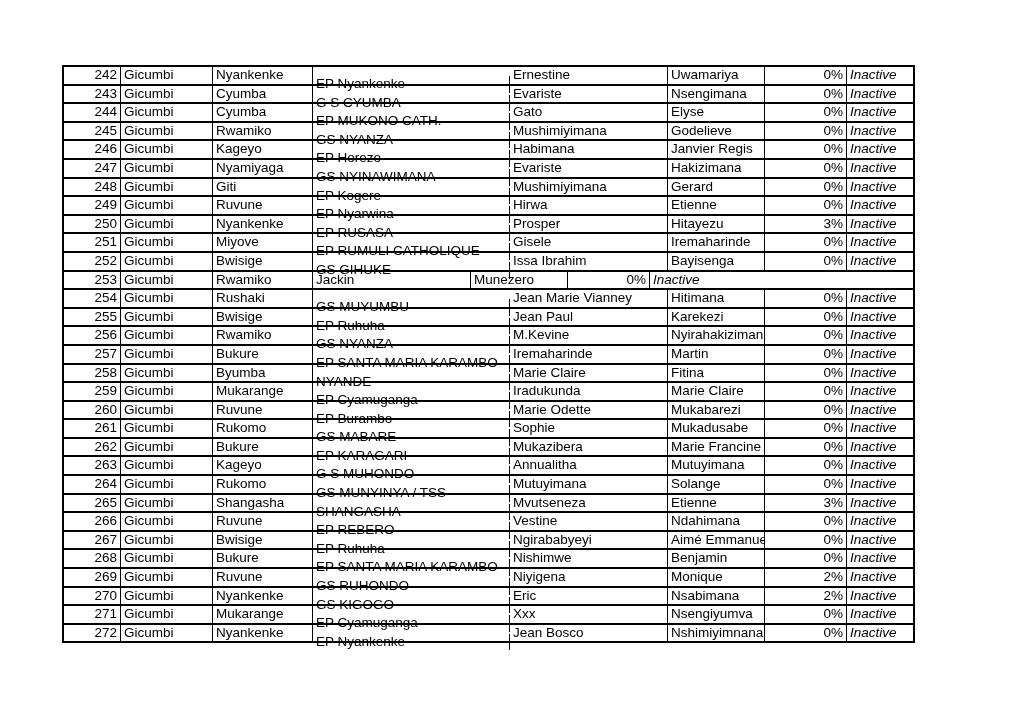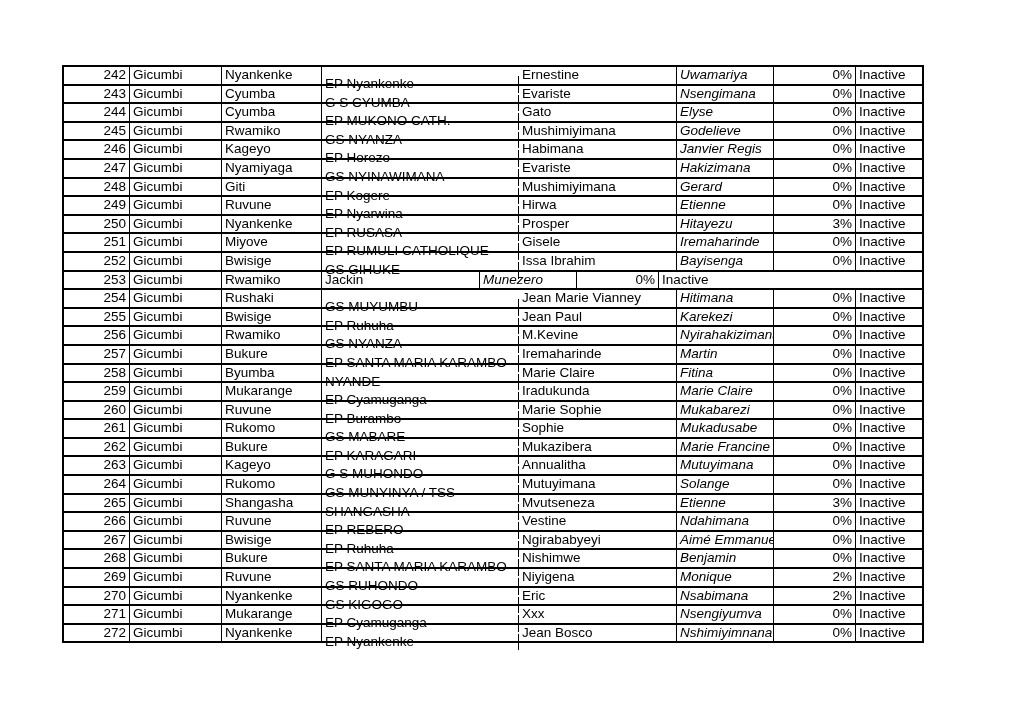--- a/index.html
+++ b/index.html
@@ -39,28 +39,28 @@
     height: 100%;
     overflow: hidden;
     white-space: nowrap;
     font-size: 13.5px;
     line-height: 16.4px;
     color: #000000;
     border-right: 1px solid #000000;
     padding: 0 0 0 3px;
   }
   
-  .t-cell.c0 { width: 57px;  text-align: right; padding: 0 3px 0 0; margin-left: 9px; }
+  .t-cell.c0 { width: 57px;  text-align: right; padding: 0 3px 0 0; }
   .t-cell.c1 { width: 92px;  }
   .t-cell.c2 { width: 100px; }
   .t-cell.c3 { width: 197px; margin-top: 18px; }
   .t-cell.c4 { width: 158px; }
-  .t-cell.c5 { width: 97px; font-style: italic;  }
+  .t-cell.c5 { width: 97px;  }
   .t-cell.c6 { width: 82px;  text-align: right; padding: 0 3px 0 0; }
-  .t-cell.c7 { width: 66px;  border-right: none; }
+  .t-cell.c7 { width: 66px;  border-right: none; font-style: italic; }
 </style>
 </head>
 <body>
 
 <div class="page">
   <div class="table-container">
       <div class="t-row">
         <div class="t-cell c0">242</div>
         <div class="t-cell c1">Gicumbi</div>
         <div class="t-cell c2">Nyankenke</div>
@@ -237,21 +237,21 @@
         <div class="t-cell c4">Iradukunda</div>
         <div class="t-cell c5">Marie Claire</div>
         <div class="t-cell c6">0%</div>
         <div class="t-cell c7">Inactive</div>
       </div>
       <div class="t-row">
         <div class="t-cell c0">260</div>
         <div class="t-cell c1">Gicumbi</div>
         <div class="t-cell c2">Ruvune</div>
         <div class="t-cell c3">EP Burambo</div>
-        <div class="t-cell c4">Marie Sophie</div>
+        <div class="t-cell c4">Marie Odette</div>
         <div class="t-cell c5">Mukabarezi</div>
         <div class="t-cell c6">0%</div>
         <div class="t-cell c7">Inactive</div>
       </div>
       <div class="t-row">
         <div class="t-cell c0">261</div>
         <div class="t-cell c1">Gicumbi</div>
         <div class="t-cell c2">Rukomo</div>
         <div class="t-cell c3">GS MABARE</div>
         <div class="t-cell c4">Sophie</div>

